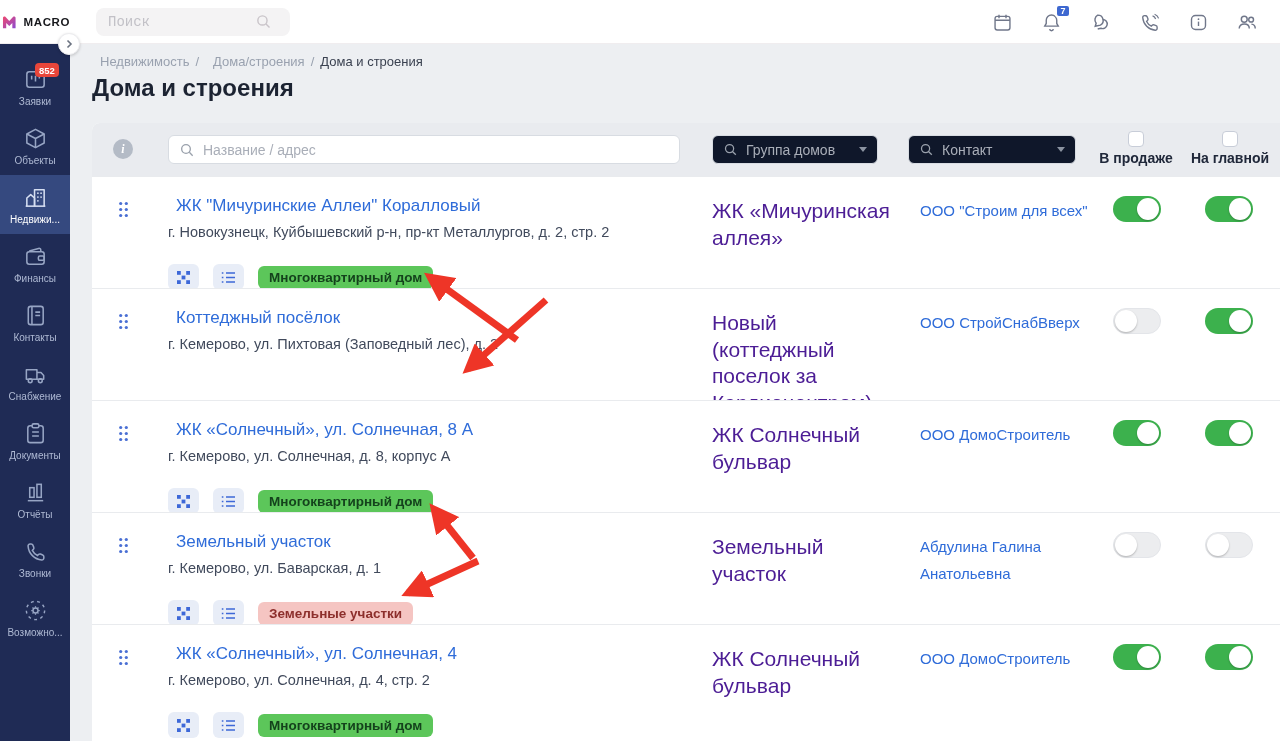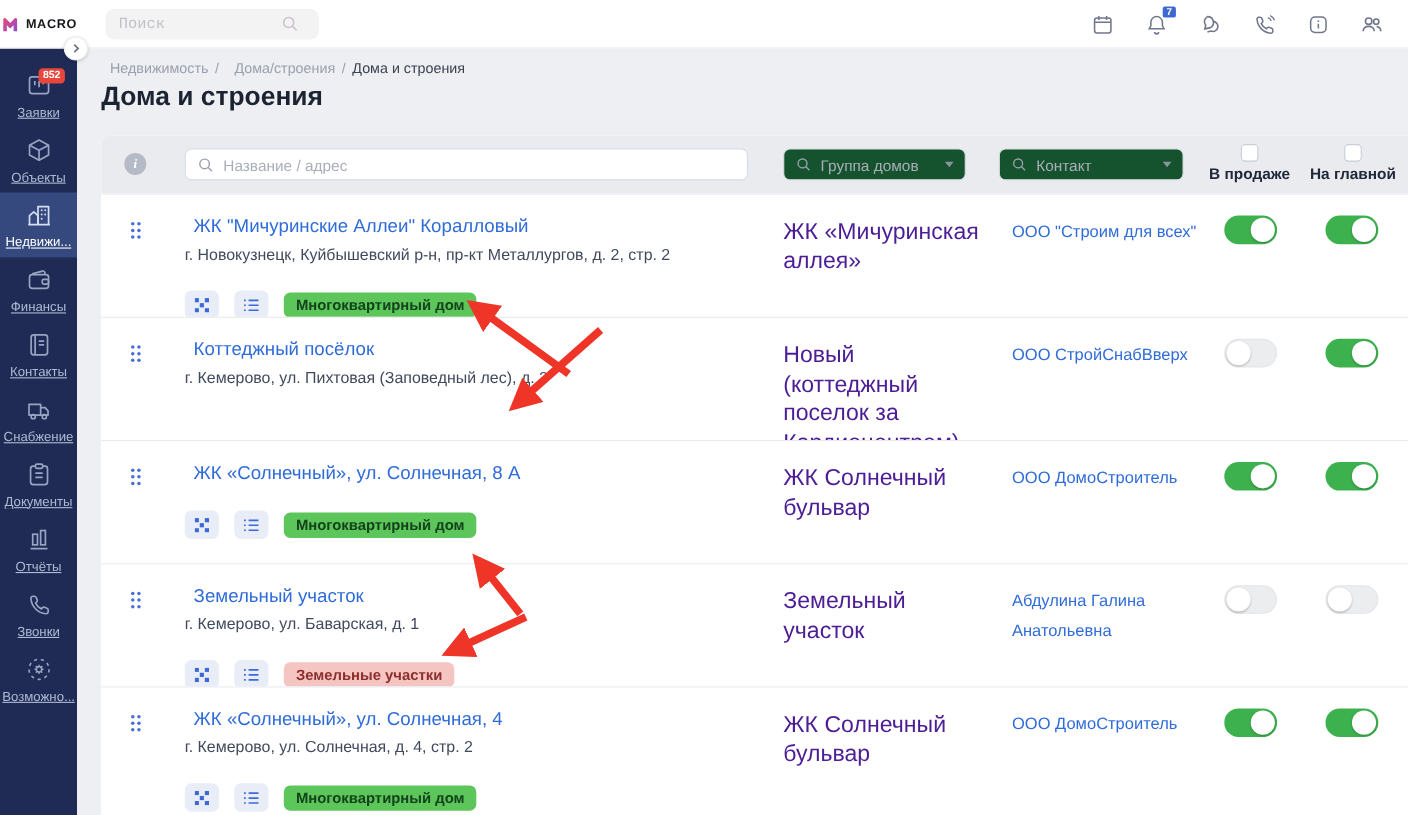--- a/index.html
+++ b/index.html
@@ -15,40 +15,40 @@
   .top-search::placeholder{color:#c2c1c7;}
   .top-search-icon{position:absolute;left:255px;top:13px;pointer-events:none;}
   .top-icons{position:absolute;right:22px;top:0;height:44px;display:flex;align-items:center;gap:27px;}
   .tico{position:relative;width:22px;height:22px;display:flex;align-items:center;justify-content:center;cursor:pointer;}
   .bell-badge{position:absolute;top:-7px;right:-9px;min-width:16px;height:14px;background:#3e68d0;border:2px solid #fff;border-radius:4px;color:#fff;font-size:9px;font-weight:700;display:flex;align-items:center;justify-content:center;padding:0 2px;}
 
   
   .sidebar{position:absolute;left:0;top:44px;width:70px;height:697px;background:#1f2b55;padding-top:13px;z-index:4;}
   .side-item{height:59px;display:flex;flex-direction:column;align-items:center;justify-content:center;gap:4px;cursor:pointer;}
   .side-item .ic{position:relative;width:26px;height:26px;display:flex;align-items:center;justify-content:center;}
-  .side-item .lbl{font-size:12px;color:#aeb9d3;max-width:66px;white-space:nowrap;overflow:hidden;text-decoration:underline;}
+  .side-item .lbl{font-size:10px;color:#aeb9d3;max-width:66px;white-space:nowrap;overflow:hidden;}
   .side-item.active{background:#35497f;}
   .side-item.active .lbl{color:#fff;}
   .side-badge{position:absolute;top:-3px;left:13px;background:#e8463a;color:#fff;font-size:9.5px;font-weight:700;border-radius:4px;padding:1.5px 4px;}
   .collapse-btn{position:absolute;left:58px;top:33px;width:22px;height:22px;background:#fff;border:1px solid #ececef;border-radius:50%;box-shadow:0 1px 3px rgba(0,0,0,.18);display:flex;align-items:center;justify-content:center;z-index:8;cursor:pointer;}
 
   
   .breadcrumb{position:absolute;left:92px;top:54px;font-size:13px;color:#99a1af;z-index:2;}
   .breadcrumb .sep{margin:0 6px;color:#99a1af;}
   .breadcrumb .last{color:#3a4150;}
   .page-title{position:absolute;left:92px;top:74px;font-size:24px;font-weight:700;color:#1c2332;z-index:2;}
 
   
   .panel{position:absolute;left:92px;top:123px;width:1188px;height:618px;border-radius:8px 0 0 0;overflow:hidden;background:#fff;z-index:1;}
   .filterbar{position:relative;height:53px;background:#e9ebef;}
   .info-circle{position:absolute;left:21px;top:16px;width:20px;height:20px;border-radius:50%;background:#b4bbc6;color:#fff;font-size:12px;font-weight:700;font-family:"Liberation Serif",serif;font-style:italic;display:flex;align-items:center;justify-content:center;cursor:pointer;}
   .f-search{position:absolute;left:76px;top:12px;width:512px;height:29px;background:#fff;border:1px solid #d8dce2;border-radius:6px;display:flex;align-items:center;padding:0 10px;gap:8px;}
   .f-search input{border:none;outline:none;flex:1;font-size:14px;color:#3c4250;font-family:inherit;background:transparent;}
   .f-search input::placeholder{color:#a9aeb8;}
-  .f-select{position:absolute;top:12px;height:29px;background:#14532d;border:1px solid #d8dce2;border-radius:6px;display:flex;align-items:center;padding:0 10px;gap:8px;cursor:pointer;}
+  .f-select{position:absolute;top:12px;height:29px;background:#0f172a;border:1px solid #d8dce2;border-radius:6px;display:flex;align-items:center;padding:0 10px;gap:8px;cursor:pointer;}
   .f-select .ph{flex:1;font-size:14px;color:#a9aeb8;white-space:nowrap;}
   .caret{width:0;height:0;border-left:4.5px solid transparent;border-right:4.5px solid transparent;border-top:5.5px solid #8b93a1;}
   .f-check{position:absolute;top:8px;display:flex;flex-direction:column;align-items:center;gap:3px;}
   .cb{width:16px;height:16px;background:#fff;border:1px solid #c8cdd8;border-radius:4px;cursor:pointer;}
   .cb-label{font-size:14px;font-weight:700;color:#20283a;white-space:nowrap;}
 
   
   .row{position:relative;height:112px;background:#fff;border-top:1px solid #e9ebee;}
   .row:first-of-type{border-top:none;}
   .drag{position:absolute;left:26px;top:24px;cursor:grab;}
@@ -365,20 +365,21 @@
     <span class="drag"><svg width="11" height="17" viewBox="0 0 11 17" fill="#4a6fd4">
           <circle cx="2.7" cy="2.5" r="1.6"></circle>
           <circle cx="8.3" cy="2.5" r="1.6"></circle>
           <circle cx="2.7" cy="8.5" r="1.6"></circle>
           <circle cx="8.3" cy="8.5" r="1.6"></circle>
           <circle cx="2.7" cy="14.5" r="1.6"></circle>
           <circle cx="8.3" cy="14.5" r="1.6"></circle>
         </svg></span>
     <div class="main">
       <a class="r-title">ЖК «Солнечный», ул. Солнечная, 8 А</a>
+      <div class="r-addr">г. Кемерово, ул. Солнечная, д. 8, корпус А</div>
       <div class="chips">
         <button class="ibtn">
             <svg width="13" height="13" viewBox="0 0 13 13" fill="#3d68d8">
               <rect x="0" y="0" width="3.8" height="3.8"></rect>
               <rect x="9.2" y="0" width="3.8" height="3.8"></rect>
               <rect x="4.6" y="4.6" width="3.8" height="3.8"></rect>
               <rect x="0" y="9.2" width="3.8" height="3.8"></rect>
               <rect x="9.2" y="9.2" width="3.8" height="3.8"></rect>
             </svg>
           </button>

